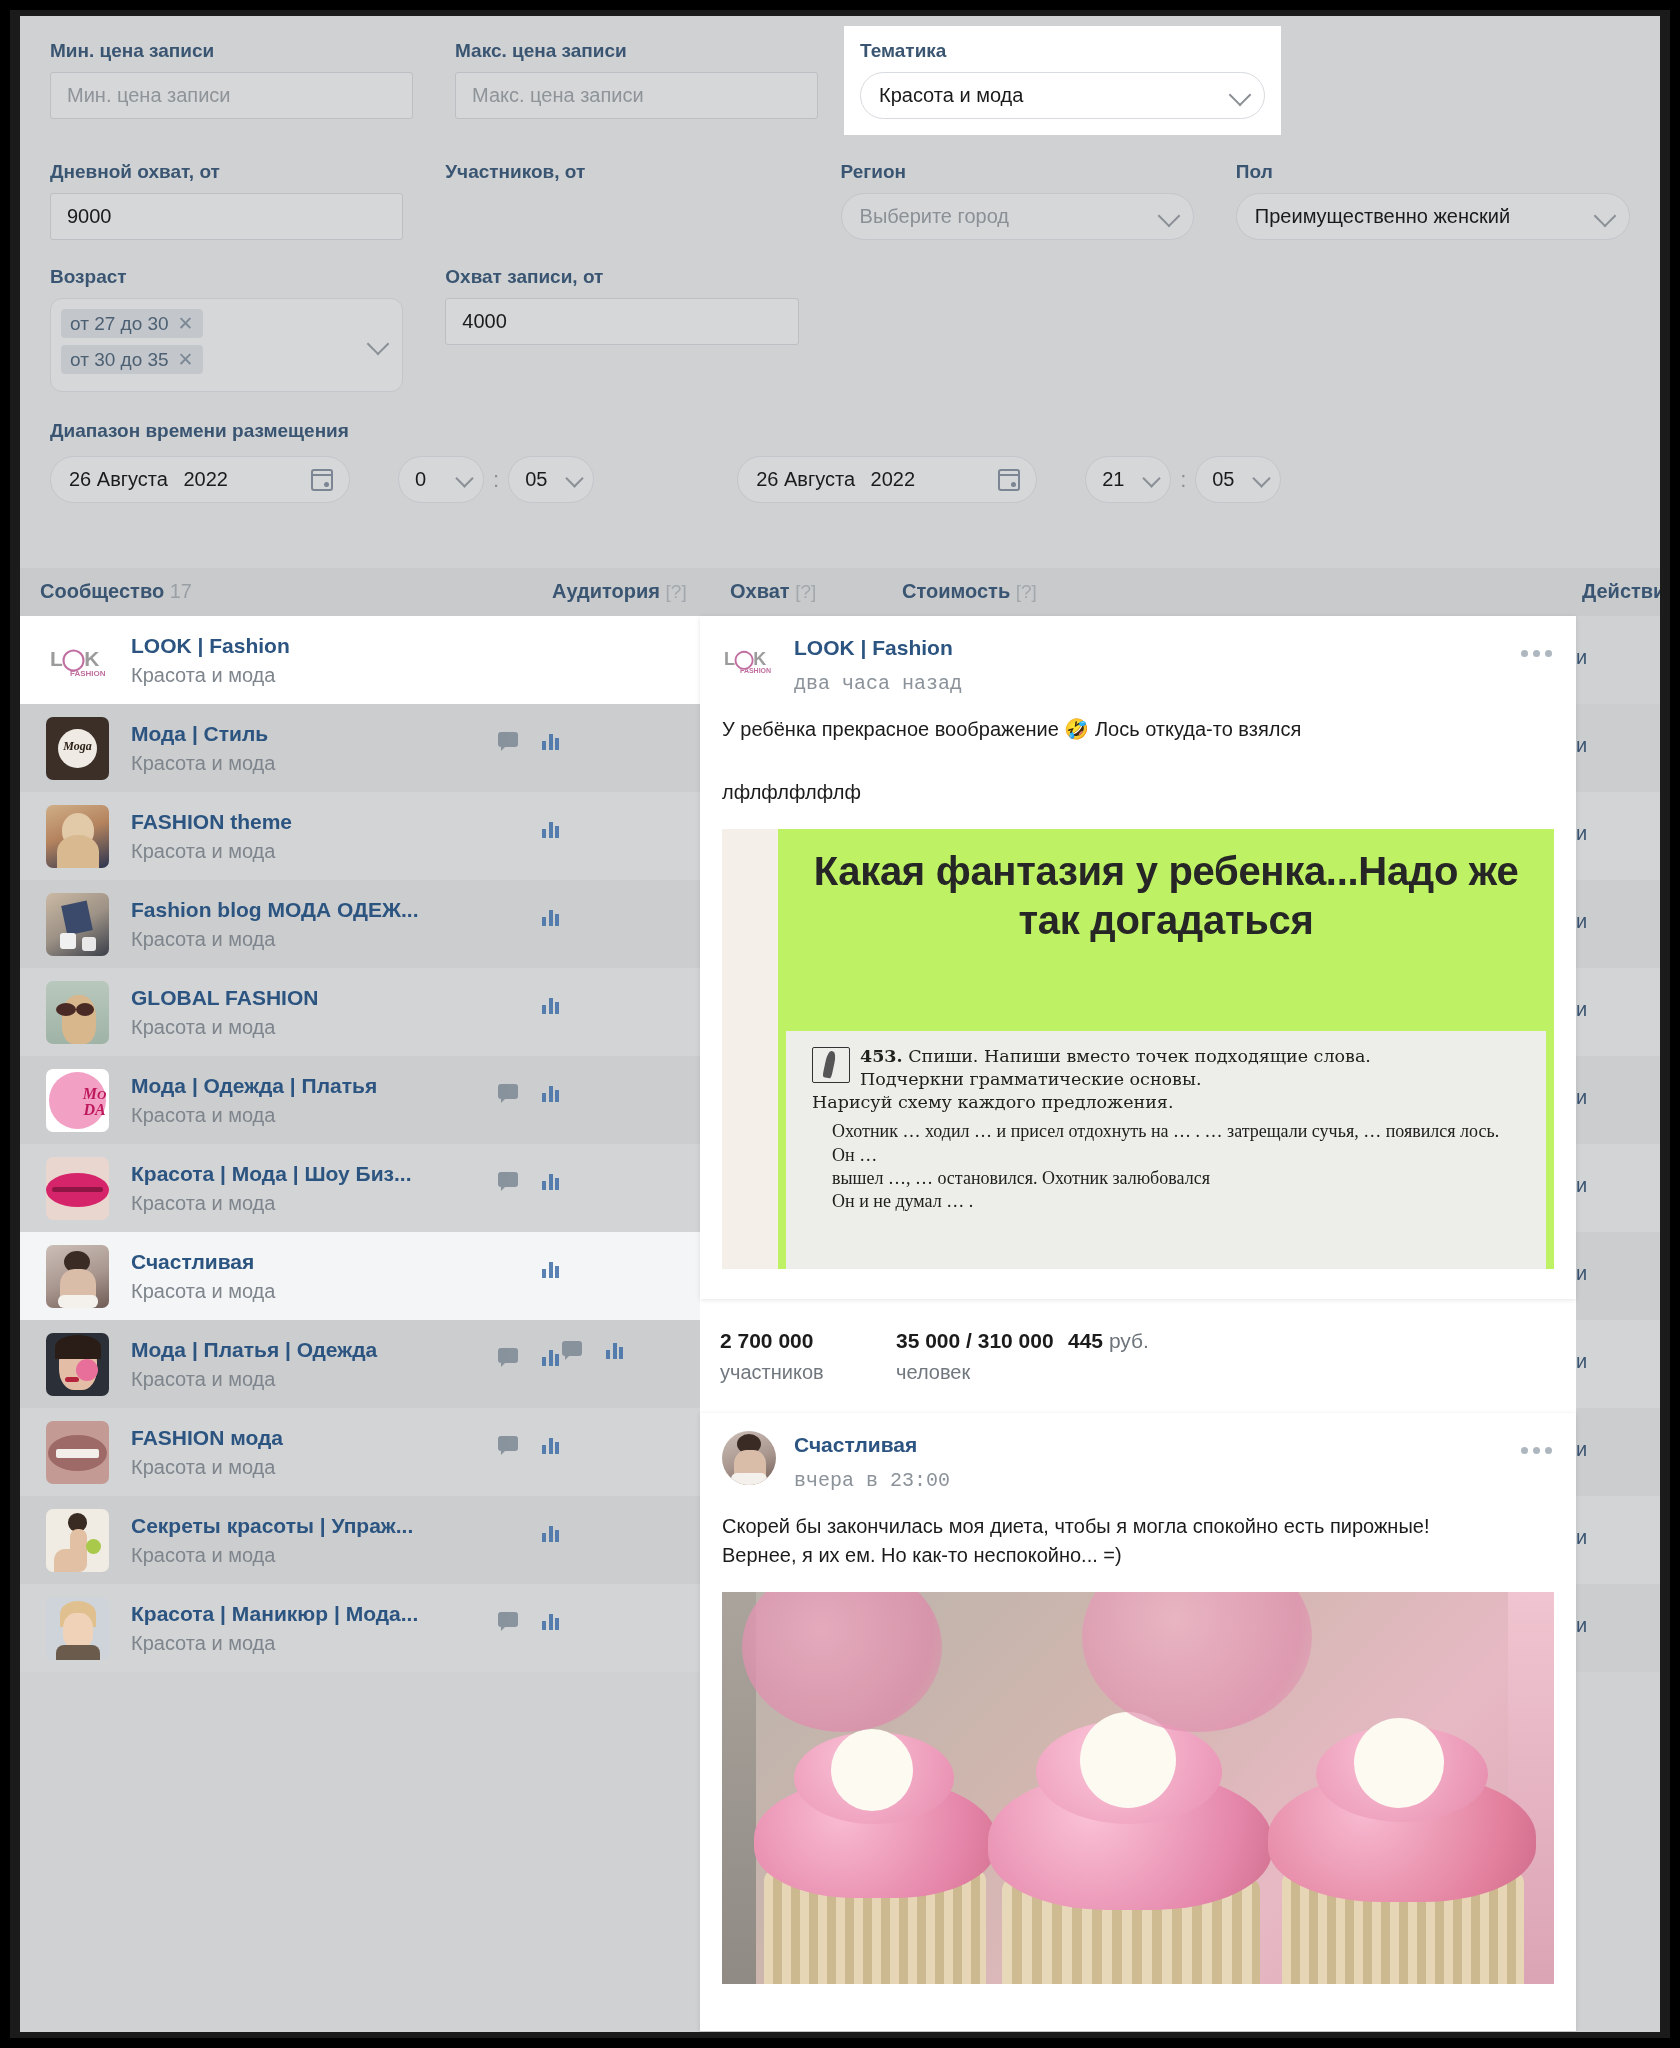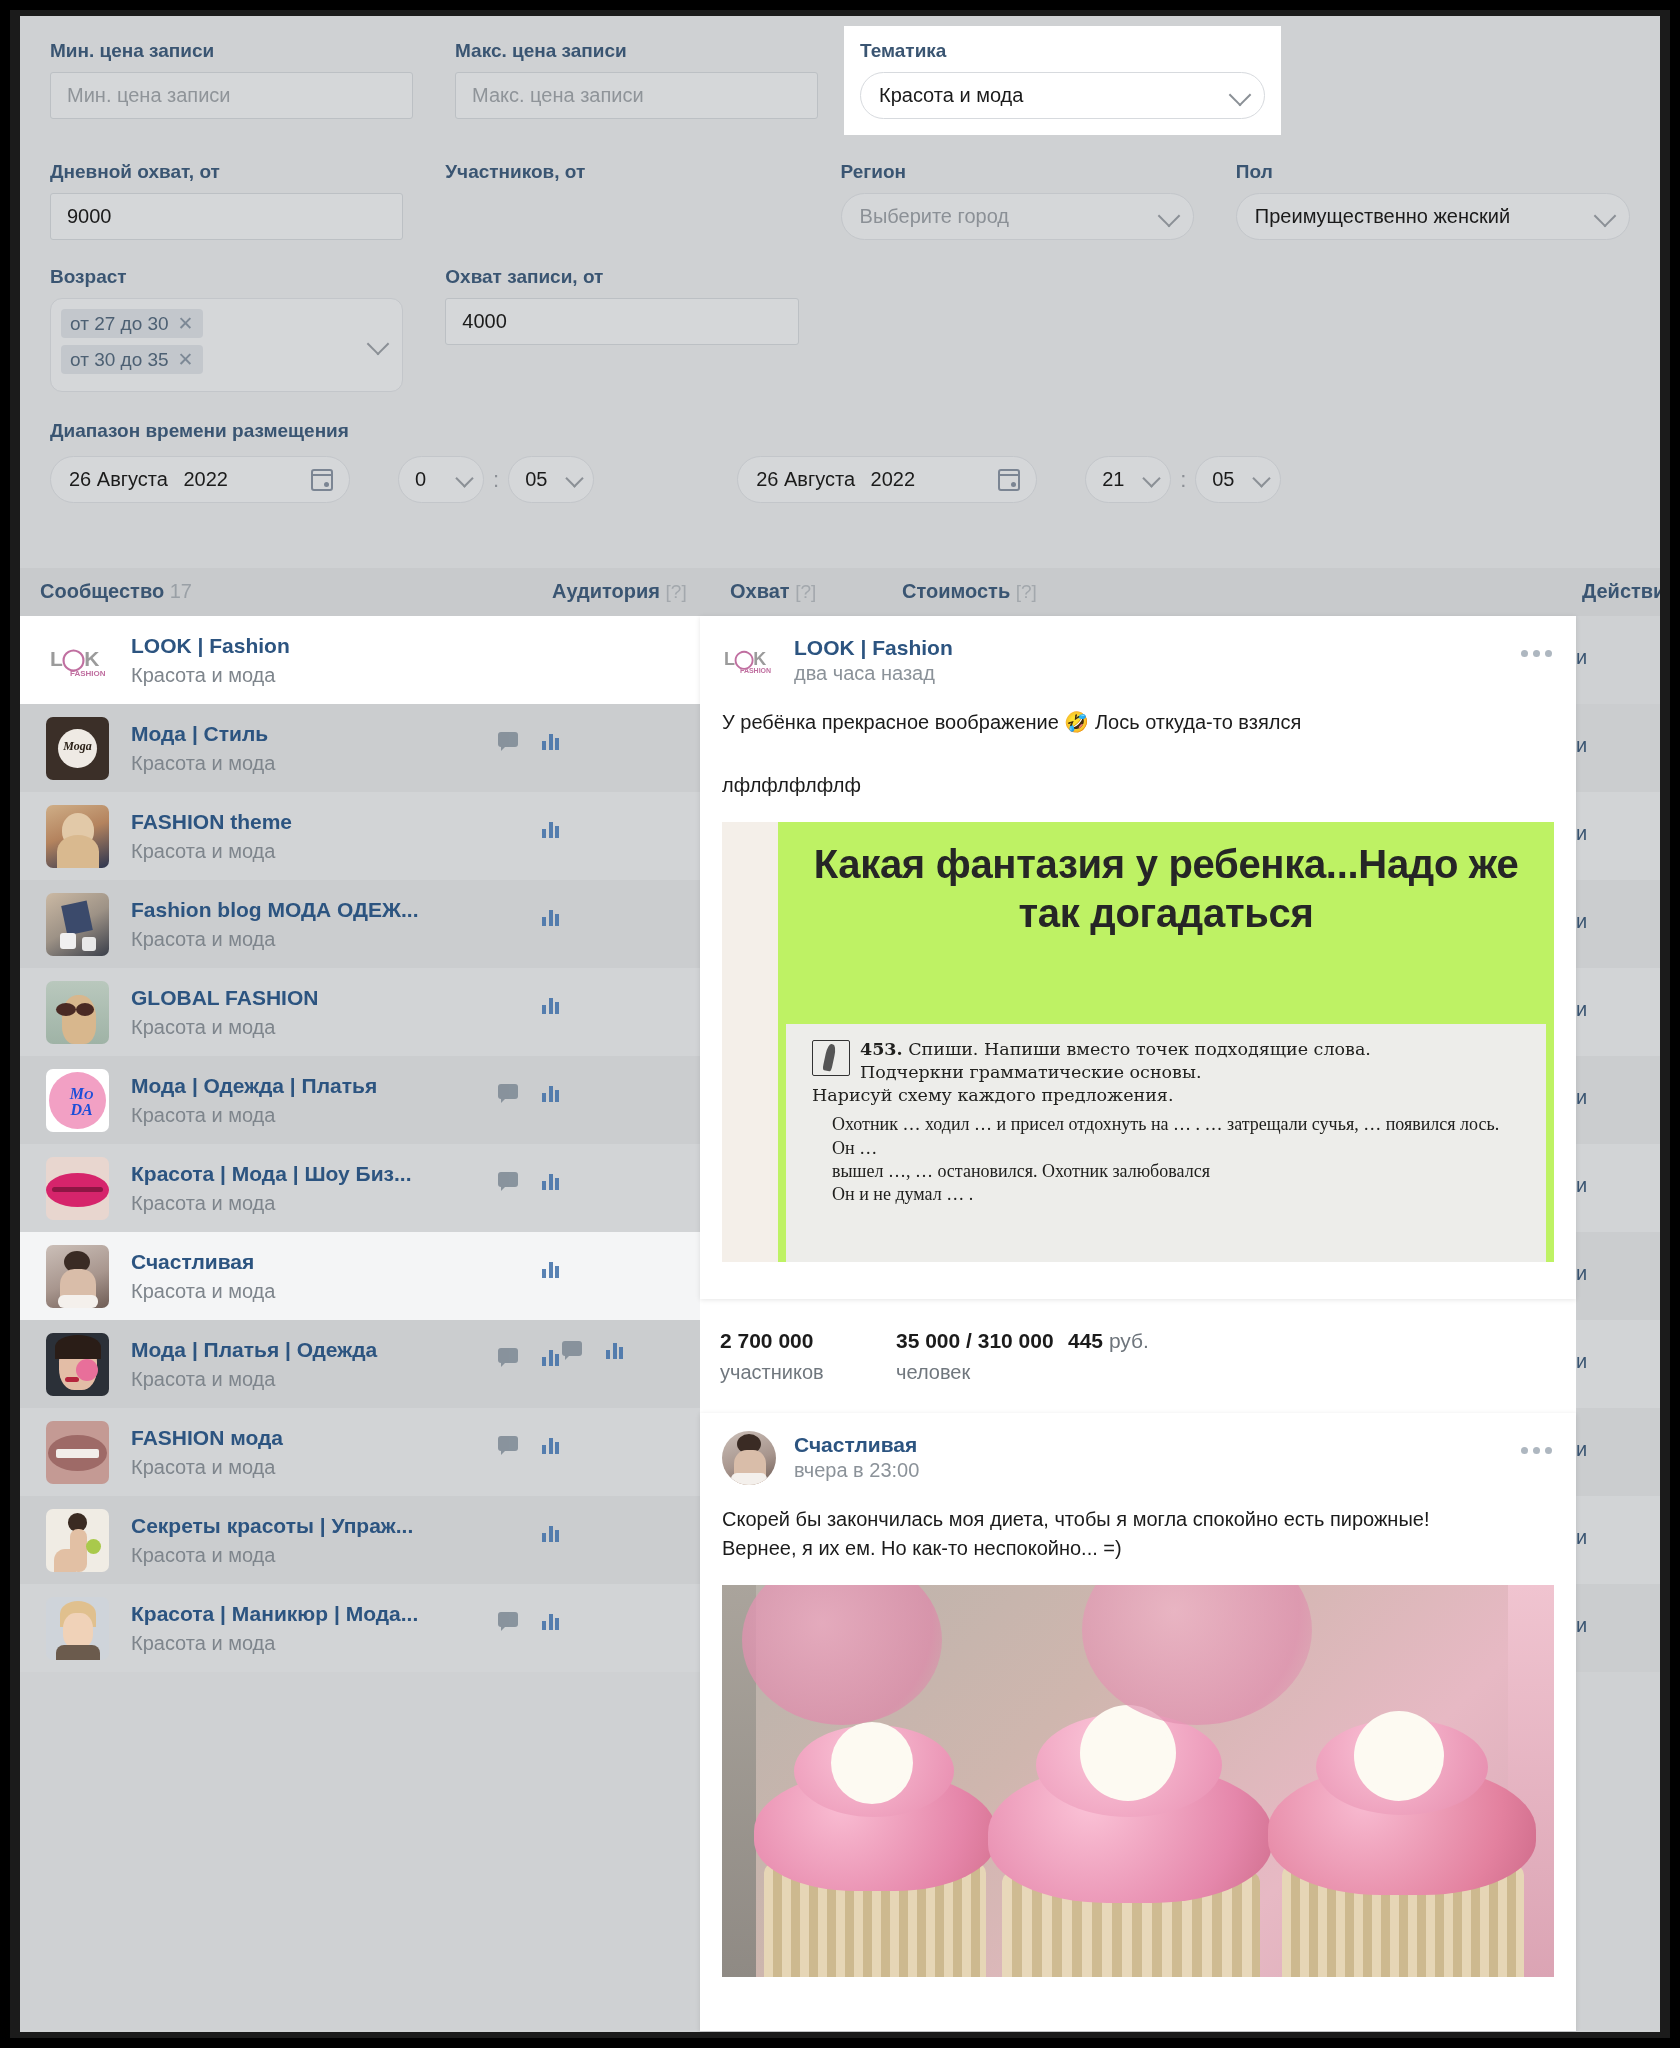--- a/index.html
+++ b/index.html
@@ -174,21 +174,21 @@
 
   
   .popup { position:absolute; background:#fff; box-shadow: 0 1px 5px rgba(0,0,0,.10); }
   .p1 { left:690px; top:606px; width:876px; height:683px; }
   .p2 { left:690px; top:1403px; width:876px; height:618px; }
 
   .phead { display:flex; align-items:flex-start; padding: 18px 22px 0 22px; position:relative; }
   .pav { width:54px; height:54px; border-radius:50%; flex:0 0 54px; overflow:hidden; position:relative; background:#fff;}
   .pmeta { margin-left:18px; padding-top:2px; }
   .pname { font-size:21px; font-weight:bold; color:#2c5480; }
-  .ptime { font-size:20px; color:#8b9299; margin-top:2px; }
+  .ptime { font-size:20px; color:#8b9299; margin-top:12px;font-family:Liberation Mono, monospace; }
   .dots { position:absolute; right:24px; top:34px; display:flex; gap:5px; }
   .dots b { width:7px; height:7px; border-radius:50%; background:#aeb7c0; display:block; }
   .ptext { font-size:20px; color:#1b1b1b; line-height:1.45; padding: 20px 22px 0 22px; }
   .ptext2 { padding-top: 34px; }
 
   
   .pimg1 {
     margin: 22px 22px 0 22px; height: 440px; position:relative; overflow:hidden;
     background: #f4efe9;
   }
@@ -453,21 +453,21 @@
             <s></s>
             <s></s>
             <s></s>
           </div>
       </div>
     </div>
 
     <div class="lrow alt">
       <div class="av" style="background:#fff;">
         <div style="position:absolute;left:3px;top:3px;width:57px;height:57px;border-radius:50%;background:#f2a0c4;"></div>
-        <div style="position:absolute;left:4px;top:17px;width:63px;text-align:center;font:italic bold 16px 'Liberation Serif',serif;color:#1d4ed8;line-height:1.05;">M<span style="font-size:13px">O</span><br>DA</div>
+        <div style="position:absolute;left:17px;top:17px;width:63px;text-align:center;font:italic bold 16px 'Liberation Serif',serif;color:#be185d;line-height:1.05;">M<span style="font-size:13px">O</span><br>DA</div>
       </div>
       <div class="meta">
         <div class="cname">Мода | Одежда | Платья</div>
         <div class="ccat">Красота и мода</div>
       </div>
       <div class="icons">
         <div class="ibtn chat">
             <i></i>
           </div>
         <div class="ibtn bar">

